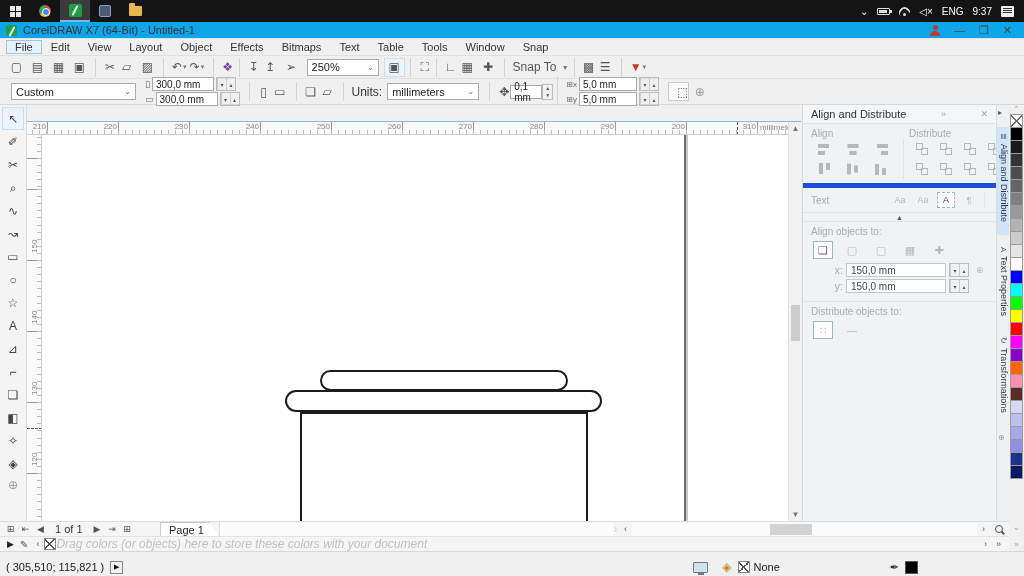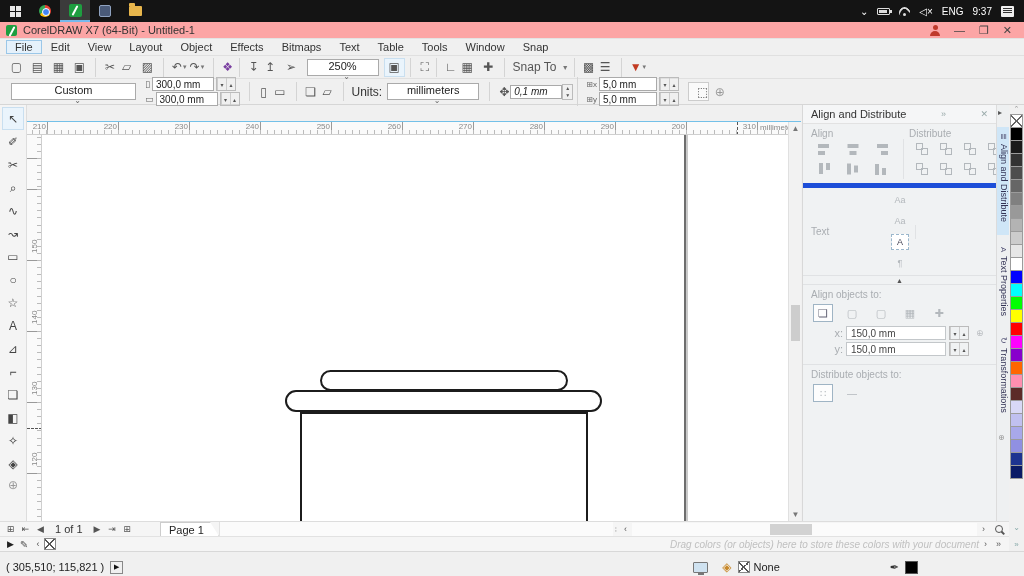--- a/index.html
+++ b/index.html
@@ -26,42 +26,42 @@
   .batt{width:13px;height:7px;border:1px solid #ddd;border-radius:1px;position:relative;}
   .batt::after{content:"";position:absolute;right:-3px;top:1px;width:2px;height:3px;background:#ddd;}
   .batt::before{content:"";position:absolute;left:1px;top:1px;width:8px;height:3px;background:#ddd;}
   .wifi{width:11px;height:9px;position:relative;overflow:hidden;}
   .wifi::before{content:"";position:absolute;left:0;top:0;width:9px;height:9px;border:2px solid #ddd;border-radius:50% 50% 0 0;border-bottom:none;border-left:none;transform:rotate(-45deg);}
   .wifi::after{content:"";position:absolute;left:4px;bottom:0;width:3px;height:3px;background:#ddd;border-radius:50%;}
   .notif{width:13px;height:11px;background:#eee;border-radius:1px;position:relative;}
   .notif::after{content:"";position:absolute;left:2px;top:2px;width:9px;height:1px;background:#333;box-shadow:0 2px 0 #333,0 4px 0 #333;}
 
   
-  .titlebar{left:0;top:22px;width:1024px;height:17px;background:#fca5a5;display:flex;align-items:center;padding:0 6px;border-bottom:1px solid #e3e3e3;}
+  .titlebar{left:0;top:22px;width:1024px;height:17px;background:#0ea5e9;display:flex;align-items:center;padding:0 6px;border-bottom:1px solid #e3e3e3;}
   .titlebar .corelico{width:11px;height:11px;margin-right:6px;}
   .ttl{font-size:11px;color:#333;}
   .tbarR{margin-left:auto;display:flex;align-items:center;gap:14px;padding-right:6px;}
   .person{width:10px;height:11px;position:relative;}
   .person::before{content:"";position:absolute;left:3px;top:0;width:5px;height:5px;border-radius:50%;background:#c0392b;}
   .person::after{content:"";position:absolute;left:0;bottom:0;width:10px;height:5px;border-radius:5px 5px 0 0;background:#c0392b;}
   .wbtn{font-size:11px;color:#444;line-height:10px;}
 
   
   .menubar{left:0;top:39px;width:1024px;height:17px;background:#f0f0f0;display:flex;align-items:center;padding-left:6px;border-bottom:1px solid #e0e0e0;}
   .menu{padding:1px 9px;color:#333;}
   .menu.hl{background:#e5f1fb;border:1px solid #9bc7e8;padding:0 8px;}
 
   
   .toolbar1{left:0;top:56px;width:1024px;height:23px;background:#f0f0f0;display:flex;align-items:center;padding-left:6px;border-bottom:1px solid #e0e0e0;}
   .propbar{left:0;top:79px;width:1024px;height:26px;background:#f0f0f0;display:flex;align-items:center;padding-left:6px;border-bottom:1px solid #d6d6d6;}
   .tgroup{display:flex;align-items:center;}
   .tbi{min-width:21px;height:19px;display:inline-flex;align-items:center;justify-content:center;color:#555;font-size:12px;gap:1px;}
   .tbi.sep{border-left:1px solid #d4d4d4;margin-left:5px;padding-left:8px;}
   .tbi .car{font-size:7px;color:#777;}
-  .combo{background:#fff;border:1px solid #aaa;height:17px;display:inline-flex;align-items:center;justify-content:space-between;padding:0 4px;margin:0 5px;flex-direction:column;}
+  .combo{background:#fff;border:1px solid #aaa;height:17px;display:inline-flex;align-items:center;justify-content:space-between;padding:0 4px;margin:0 5px;}
   .combo .cv{font-size:11px;color:#222;}
   .combo .dd{font-size:8px;color:#666;margin-left:8px;}
   .fld{background:#fff;border:1px solid #aaa;height:14px;display:inline-flex;align-items:center;padding:0 3px;font-size:10px;color:#222;}
   .sp2{display:inline-flex;border:1px solid #bbb;height:14px;}
   .sp2 i{width:9px;font-size:6px;color:#555;display:flex;align-items:center;justify-content:center;border-left:1px solid #ccc;font-style:normal;}
   .spv{display:inline-flex;flex-direction:column;border:1px solid #bbb;height:16px;width:11px;}
   .spv i{flex:1;font-size:5px;color:#555;display:flex;align-items:center;justify-content:center;font-style:normal;}
   .stack{display:flex;flex-direction:column;gap:1px;margin:0 4px;}
   .stack .row{display:flex;align-items:center;gap:2px;}
   .mag{position:relative;width:11px;height:11px;display:inline-block;color:#555;}
@@ -160,21 +160,21 @@
   .pagebar{left:0;top:521px;width:1009px;height:15px;background:#f5f5f5;border-top:1px solid #ddd;display:flex;align-items:center;}
   .pgl{display:flex;align-items:center;gap:2px;padding-left:4px;width:160px;}
   .pbtn{color:#555;font-size:9px;min-width:13px;text-align:center;}
   .pgcount{color:#333;padding:0 6px;}
   .pagetab{background:#fff;border:1px solid #ccc;border-bottom:none;padding:0 14px 0 8px;height:14px;display:flex;align-items:center;color:#222;clip-path:polygon(0 0,85% 0,100% 100%,0 100%);}
   .pgstrip{flex:1;height:15px;background:#fbfbfb;border-left:1px solid #e2e2e2;}
   .grip{color:#aaa;font-size:8px;padding:0 2px;}
   .htrack{position:relative;width:345px;height:13px;background:#fbfbfb;}
   .hthumb{position:absolute;left:138px;top:1px;width:42px;height:11px;background:#d2d2d2;}
   .palrow{left:0;top:536px;width:1009px;height:15px;background:#f5f5f5;border-top:1px solid #e2e2e2;display:flex;align-items:center;padding:0 4px;}
-  .hint{flex:1;text-align:right;color:#c0c0c0;font-style:italic;font-size:10px;}
+  .hint{flex:1;text-align:left;color:#c0c0c0;font-style:italic;font-size:12px;}
   .xsw{width:12px;height:12px;border:1px solid #888;position:relative;background:#fff;}
   .xsw::before{content:"";position:absolute;inset:0;background:
      linear-gradient(45deg,transparent 45%,#555 45% 55%,transparent 55%),
      linear-gradient(-45deg,transparent 45%,#555 45% 55%,transparent 55%);}
   .cornercol{left:1009px;top:521px;width:15px;height:30px;background:#f0f0f0;display:flex;flex-direction:column;align-items:center;justify-content:space-between;color:#8aa;font-size:8px;padding:2px 0;}
 
   .statusbar{left:0;top:551px;width:1024px;height:25px;background:#f0f0f0;border-top:1px solid #d8d8d8;display:flex;align-items:center;padding:15px 6px;color:#333;}
   .coordbtn{width:13px;height:13px;border:1px solid #888;display:inline-flex;align-items:center;justify-content:center;font-size:7px;margin-left:6px;color:#111;}
   .monitor{width:15px;height:11px;border:1px solid #777;border-radius:1px;background:#cfe2f0;position:relative;margin-right:14px;}
   .monitor::after{content:"";position:absolute;left:4px;bottom:-3px;width:6px;height:2px;background:#777;}
@@ -366,21 +366,21 @@
         </span>
       </span>
     <span class="tbi sep" style="color:#333;">
         <span>Units:</span>
       </span>
     <span class="combo" style="width:92px;">
       <span class="cv">millimeters</span>
         <span class="dd">⌄</span>
     </span>
     <span class="tbi sep">✥</span>
-    <span class="fld" style="width:52px;font-style:italic;">0,1 mm</span>
+    <span class="fld" style="width:32px;">0,1 mm</span>
     <span class="spv">
         <i>▲</i>
         <i>▼</i>
       </span>
     <span class="stack sep" style="border-left:1px solid #d4d4d4;padding-left:8px;">
       <span class="row">
           <span style="color:#666;font-size:8px;">⊞x</span>
         <span class="fld" style="width:58px;">5,0 mm</span>
         <span class="sp2">
             <i>▾</i>
@@ -513,21 +513,21 @@
             <span class="mi di"></span>
             <span class="mi di"></span>
             <span class="mi di"></span>
             <span class="mi di"></span>
             <span class="mi di"></span>
           </span>
       </div>
     </div>
     <div class="trow">
       <span class="dlab" style="width:74px;">Text</span>
-      <span style="display:flex;gap:5px;align-items:center;flex-direction:column;">
+      <span style="display:flex;gap:5px;align-items:center;">
           <span class="tico">
             <span>Aa</span>
           </span>
           <span class="tico">
             <span>Aa</span>
           </span>
           <span class="tico active">
             <span>A</span>
           </span>
           <span class="tico">

